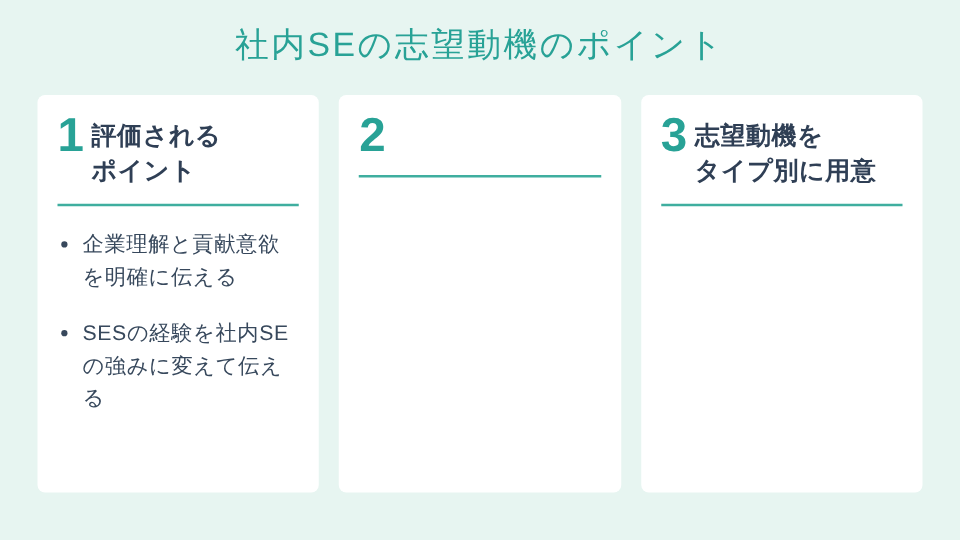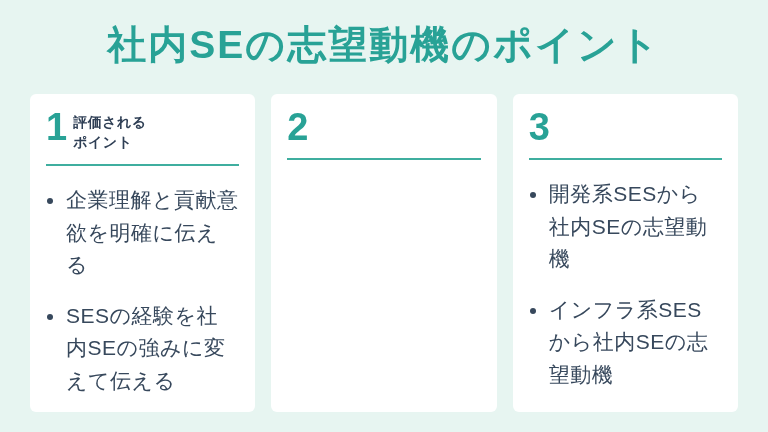--- a/index.html
+++ b/index.html
@@ -16,22 +16,22 @@
   .page {
     width: 768px;
     height: 432px;
     box-sizing: border-box;
   }
   .title {
     margin: 0;
     padding-top: 18px;
     text-align: center;
     color: #28a296;
-    font-size: 39px;
-    font-weight: bold;
+    font-size: 27px;
+    font-weight: normal;
     letter-spacing: 2px;
   }
   .cards {
     display: flex;
     gap: 16px;
     padding: 22px 30px 0;
   }
   .card {
     background: #ffffff;
     border-radius: 6px;
@@ -48,36 +48,36 @@
   .num {
     color: #28a296;
     font-size: 38px;
     font-weight: bold;
     line-height: 1.0;
   }
   .card-heading {
     margin: 0;
     padding-top: 5px;
     color: #2f3f55;
-    font-size: 14px;
+    font-size: 20px;
     font-weight: bold;
     line-height: 1.4;
     white-space: pre-line;
     letter-spacing: 0.5px;
   }
   .divider {
     height: 2px;
     background: #3fae9f;
     margin: 12px 0 18px;
   }
   .bullets {
     margin: 0;
     padding-left: 20px;
     color: #37485c;
-    font-size: 21px;
+    font-size: 17px;
     line-height: 1.55;
     letter-spacing: 0.5px;
   }
   .bullets li {
     margin-bottom: 18px;
   }
 </style>
 </head>
 <body>
 
@@ -102,22 +102,20 @@
     <section class="card">
       <header class="card-header">
         <span class="num">2</span>
       </header>
       <div class="divider"></div>
     </section>
 
     <section class="card">
       <header class="card-header">
         <span class="num">3</span>
+        <h2 class="card-heading">志望動機を
+タイプ別に用意</h2>
       </header>
       <div class="divider"></div>
-      <ul class="bullets">
-        <li>開発系SESから社内SEの志望動機</li>
-        <li>インフラ系SESから社内SEの志望動機</li>
-      </ul>
     </section>
 
   </div>
 </div>
 
 </body></html>

